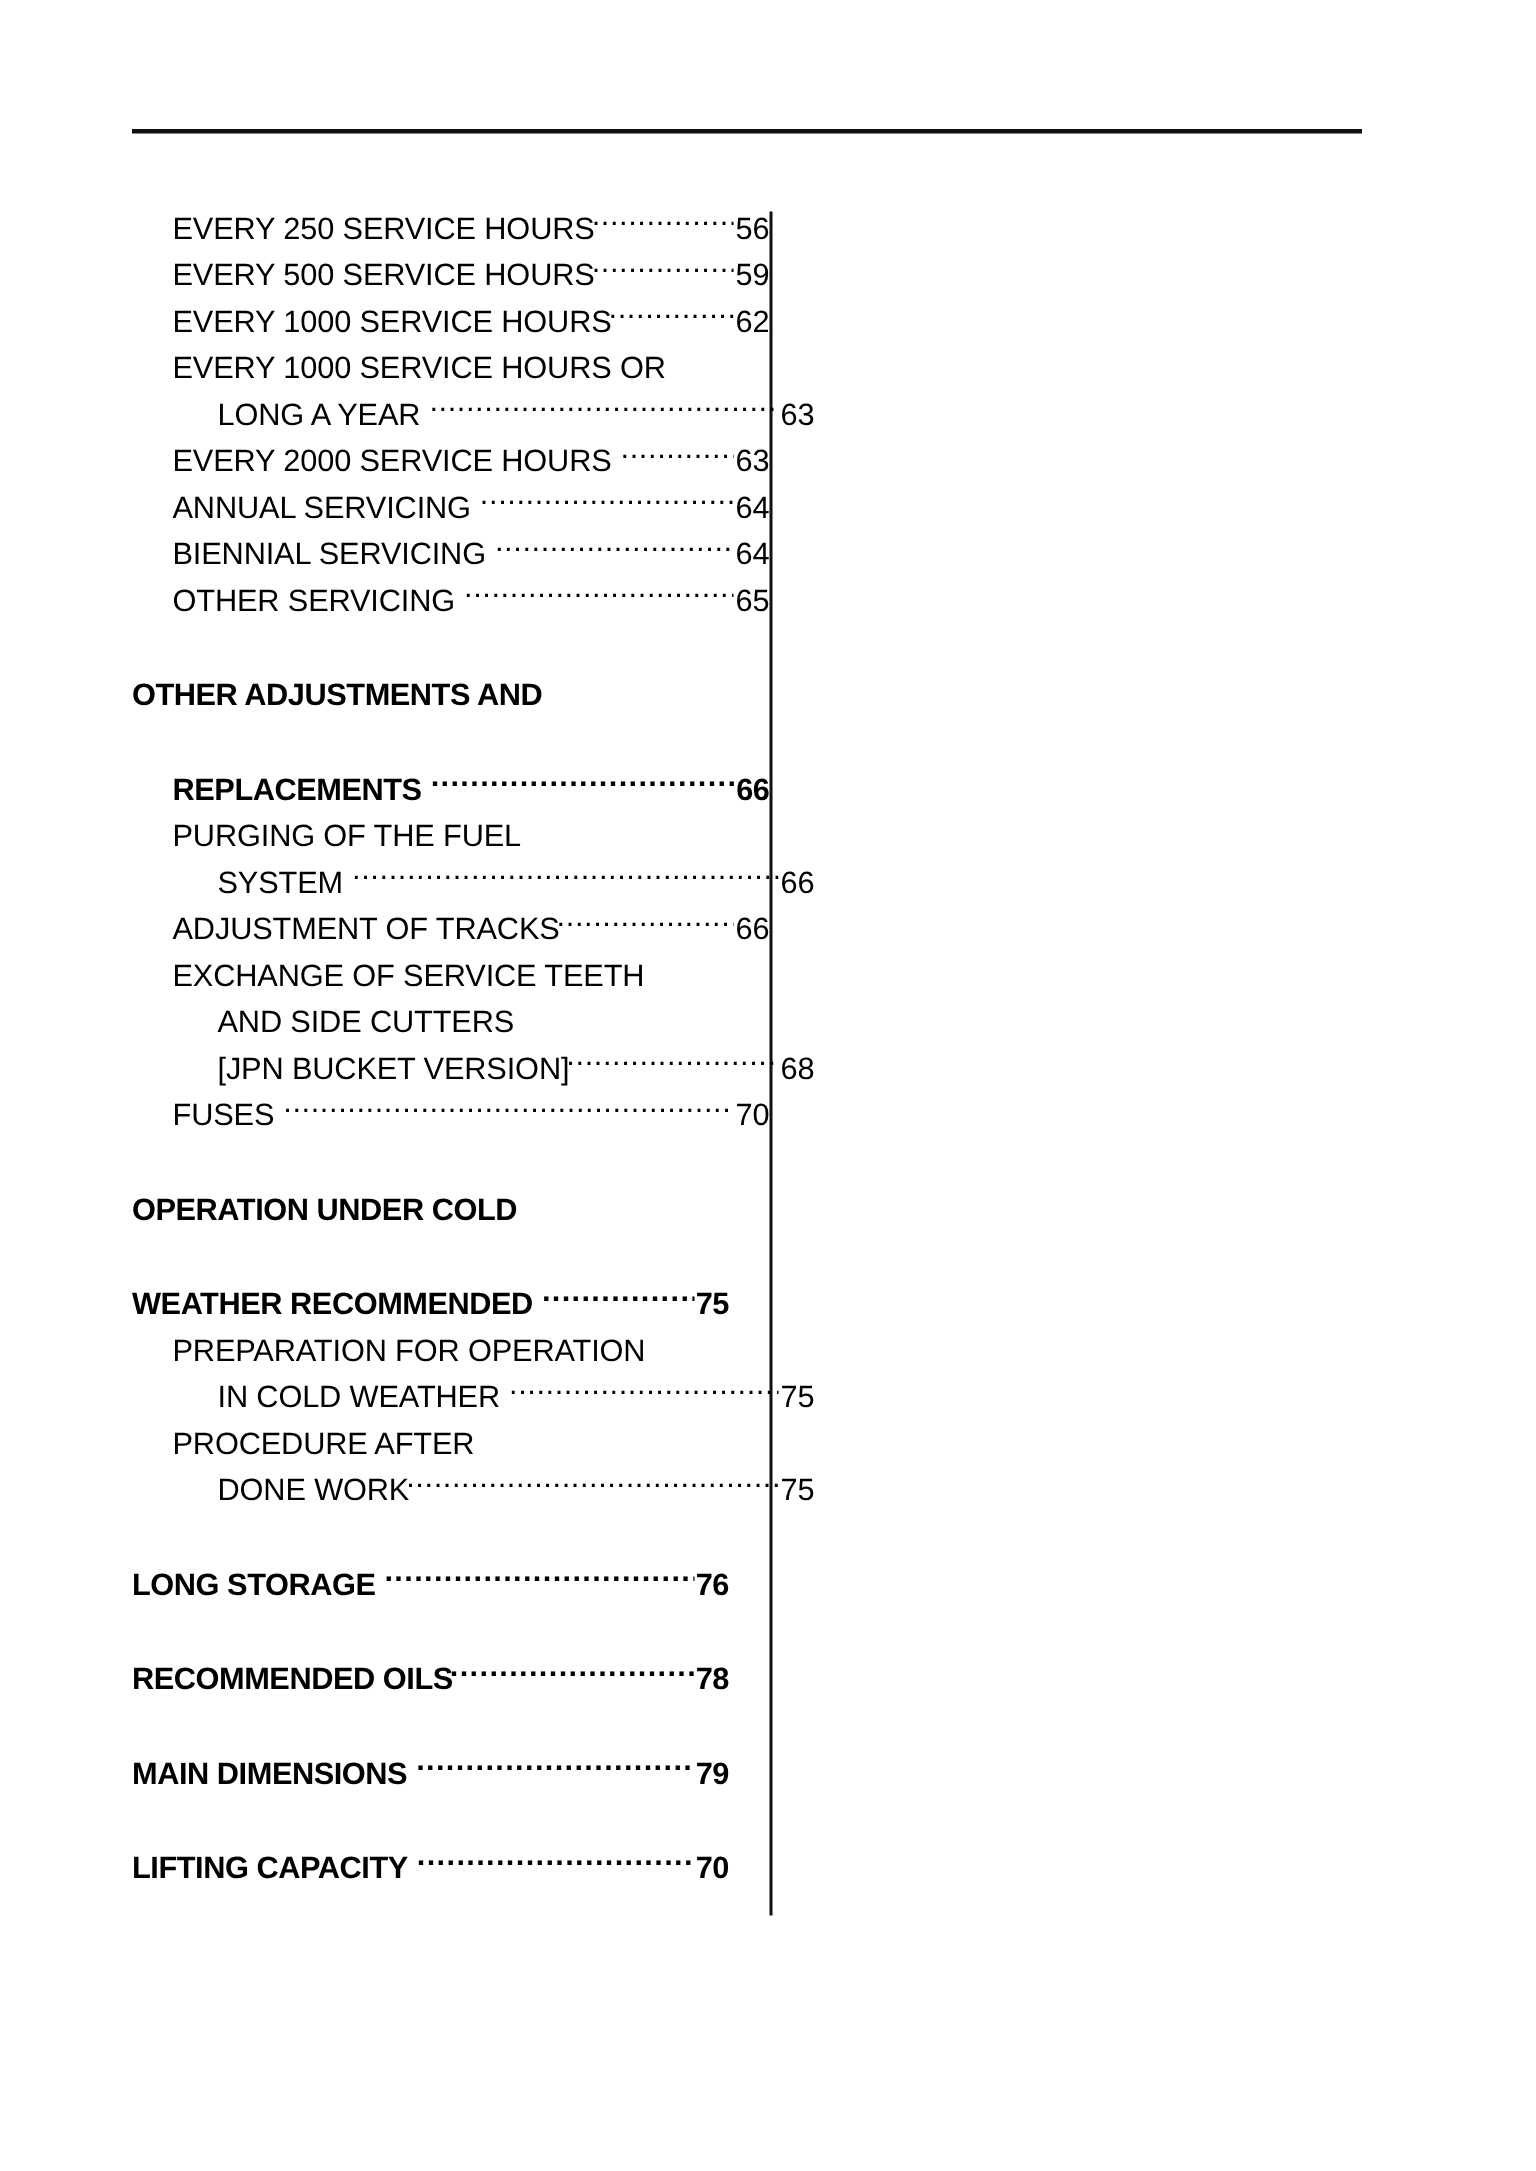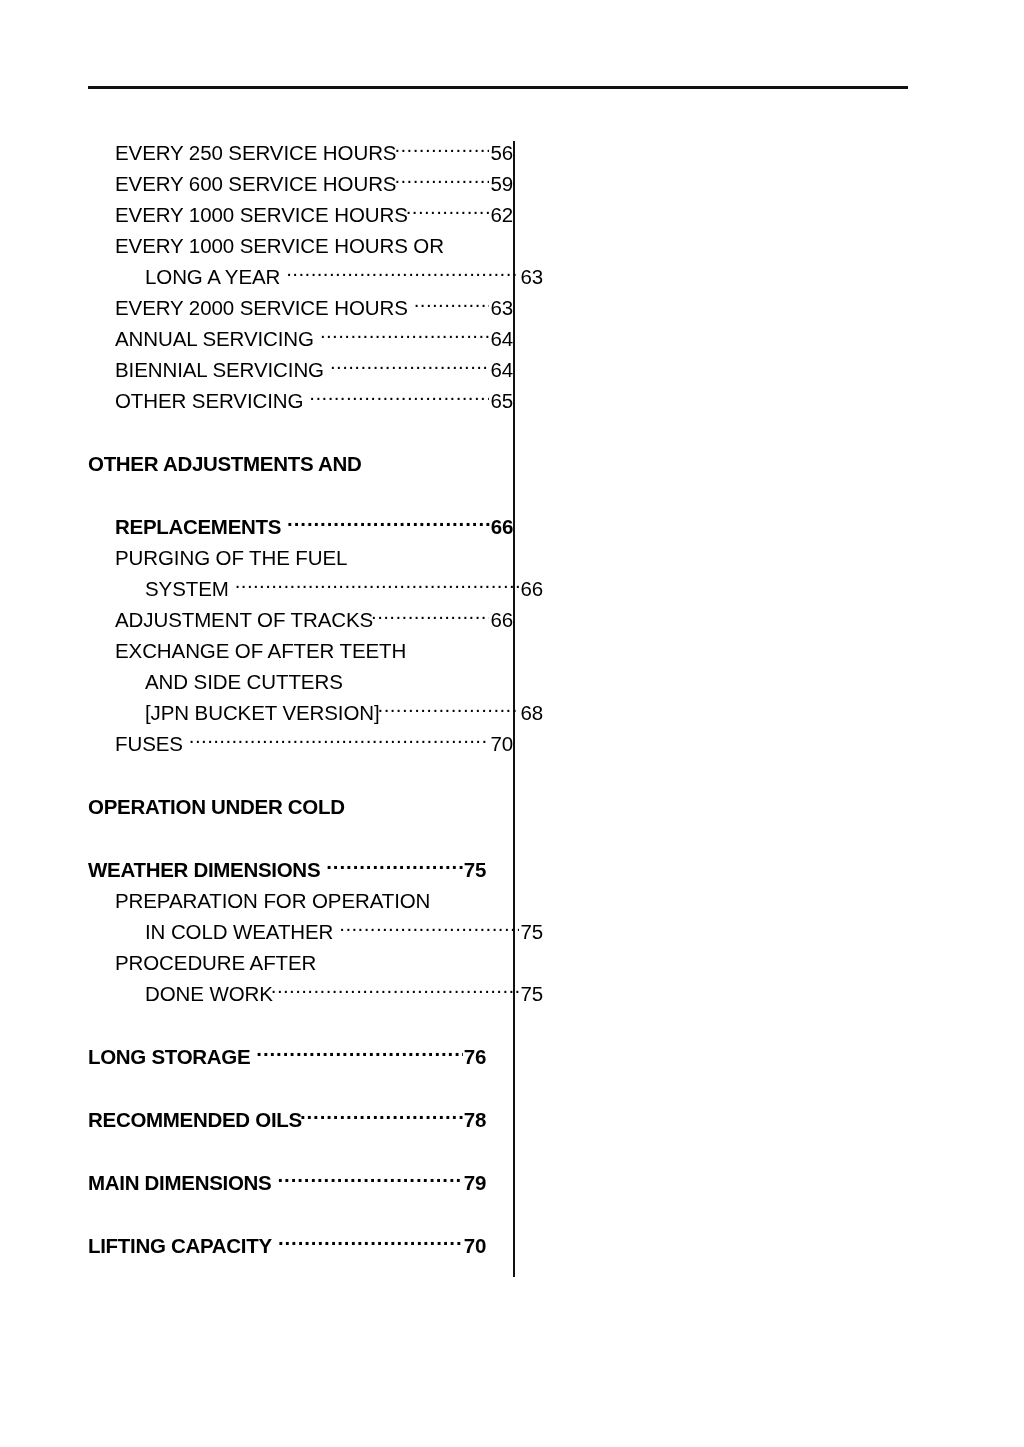--- a/index.html
+++ b/index.html
@@ -114,21 +114,21 @@
 
   <div id="column-divider"></div>
 
   <div id="toc">
       <div class="toc-entry lvl-1">
         <span class="entry-title">EVERY 250 SERVICE HOURS</span>
         <span class="entry-leader tight"></span>
         <span class="entry-page">56</span>
       </div>
       <div class="toc-entry lvl-1">
-        <span class="entry-title">EVERY 600 SERVICE HOURS</span>
+        <span class="entry-title">EVERY 500 SERVICE HOURS</span>
         <span class="entry-leader tight"></span>
         <span class="entry-page">59</span>
       </div>
       <div class="toc-entry lvl-1">
         <span class="entry-title">EVERY 1000 SERVICE HOURS</span>
         <span class="entry-leader tight"></span>
         <span class="entry-page">62</span>
       </div>
       <div class="toc-entry lvl-1 no-page">
         <span class="entry-title">EVERY 1000 SERVICE HOURS OR</span>
@@ -173,40 +173,40 @@
         <span class="entry-title">SYSTEM</span>
         <span class="entry-leader wide"></span>
         <span class="entry-page">66</span>
       </div>
       <div class="toc-entry lvl-1">
         <span class="entry-title">ADJUSTMENT OF TRACKS</span>
         <span class="entry-leader tight"></span>
         <span class="entry-page">66</span>
       </div>
       <div class="toc-entry lvl-1 no-page">
-        <span class="entry-title">EXCHANGE OF AFTER TEETH</span>
+        <span class="entry-title">EXCHANGE OF SERVICE TEETH</span>
       </div>
       <div class="toc-entry lvl-2 no-page">
         <span class="entry-title">AND SIDE CUTTERS</span>
       </div>
       <div class="toc-entry lvl-2">
         <span class="entry-title">[JPN BUCKET VERSION]</span>
         <span class="entry-leader tight"></span>
         <span class="entry-page">68</span>
       </div>
       <div class="toc-entry lvl-1">
         <span class="entry-title">FUSES</span>
         <span class="entry-leader wide"></span>
         <span class="entry-page">70</span>
       </div>
       <div class="toc-entry lvl-0 bold gap-before no-page">
         <span class="entry-title">OPERATION UNDER COLD</span>
       </div>
       <div class="toc-entry lvl-0 bold">
-        <span class="entry-title">WEATHER DIMENSIONS</span>
+        <span class="entry-title">WEATHER RECOMMENDED</span>
         <span class="entry-leader wide"></span>
         <span class="entry-page">75</span>
       </div>
       <div class="toc-entry lvl-1 no-page">
         <span class="entry-title">PREPARATION FOR OPERATION</span>
       </div>
       <div class="toc-entry lvl-2">
         <span class="entry-title">IN COLD WEATHER</span>
         <span class="entry-leader wide"></span>
         <span class="entry-page">75</span>

